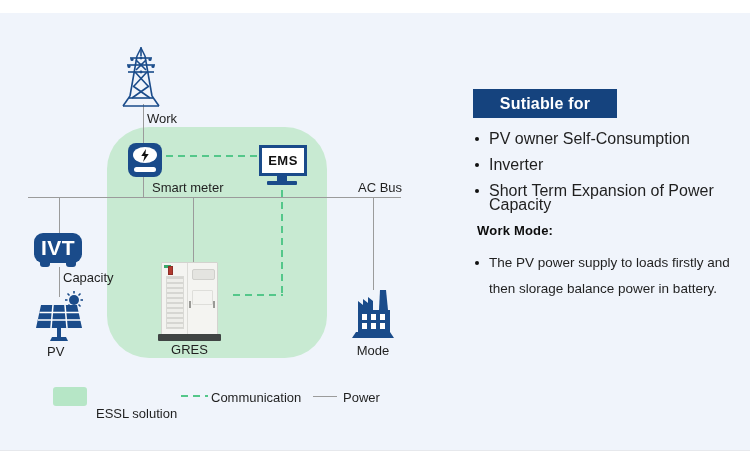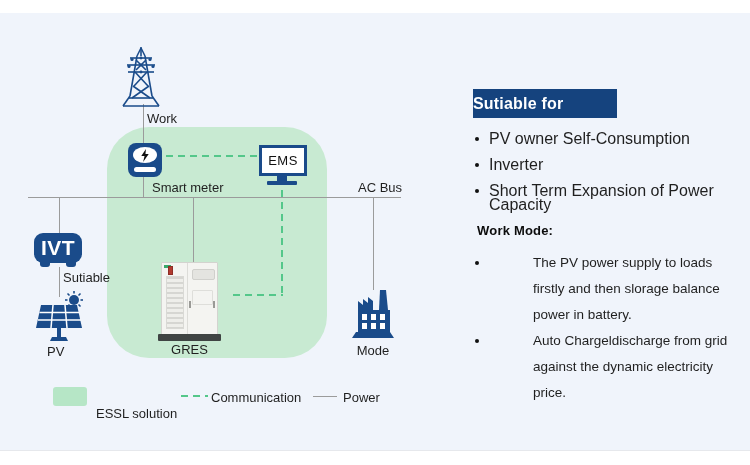--- a/index.html
+++ b/index.html
@@ -23,51 +23,51 @@
   .vdash{width:2px;background-image:repeating-linear-gradient(180deg,var(--dash-green) 0 7px,transparent 7px 12px);}
   .green-rect{left:107px;top:127px;width:220px;height:231px;background:var(--mint);border-radius:42px;}
   .blue-fill{fill:var(--primary-blue);}
   .blue-stroke{stroke:var(--primary-blue);fill:none;}
   
   .meter{left:128px;top:143px;width:34px;height:34px;background:var(--primary-blue);border-radius:8px;}
   .meter-oval{position:absolute;left:5px;top:4px;width:24px;height:16px;background:#fff;border-radius:50%;display:flex;align-items:center;justify-content:center;}
   .meter-bar{position:absolute;left:6px;bottom:5px;width:22px;height:5px;background:#fff;border-radius:2.5px;}
   
   .ems{left:259px;top:145px;width:48px;height:31px;background:#fff;border:3px solid var(--primary-blue);
-       display:flex;align-items:center;justify-content:center;font-size:13px;font-weight:normal;color:#111;letter-spacing:0.5px;}
+       display:flex;align-items:center;justify-content:center;font-size:13px;font-weight:bold;color:#111;letter-spacing:0.5px;}
   .ems-neck{left:277px;top:176px;width:10px;height:5px;background:var(--primary-blue);}
   .ems-base{left:267px;top:181px;width:30px;height:4px;background:var(--primary-blue);border-radius:1px;}
   
   .ivt{left:34px;top:233px;width:48px;height:30px;background:var(--primary-blue);border-radius:9px;
        display:flex;align-items:center;justify-content:center;color:#fff;font-weight:bold;font-size:21px;letter-spacing:0.5px;z-index:2;}
   .ivt-foot{position:absolute;bottom:-4px;width:10px;height:8px;background:var(--primary-blue);border-radius:0 0 3px 3px;}
   
   .cab{left:161px;top:262px;width:57px;height:74px;background:#f4f4f1;border:1px solid #d3d3cf;border-radius:1px;}
   .cab-base{left:158px;top:334px;width:63px;height:7px;background:#3f4443;border-radius:1px;}
   .cab-divider{position:absolute;left:25px;top:0;width:1px;height:74px;background:#dcdcd8;}
   .cab-grille{position:absolute;left:4px;top:13px;width:18px;height:53px;background:repeating-linear-gradient(180deg,#d6d6d2 0 2px,#eeeeea 2px 5px);border:1px solid #d9d9d5;}
   .cab-red{position:absolute;left:6px;top:3px;width:5px;height:9px;background:#b23a2f;border:1px solid #8e2e26;}
   .cab-logo{position:absolute;left:2px;top:2px;width:7px;height:3px;background:#3aa86c;}
   .cab-vent{position:absolute;left:30px;top:6px;width:23px;height:11px;background:#e4e4e0;border:1px solid #d0d0cc;border-radius:2px;}
   .cab-panel{position:absolute;left:30px;top:27px;width:21px;height:15px;border:1px solid #dedeida;border:1px solid #dedeDA;border-radius:1px;}
   .cab-handle{position:absolute;width:2px;height:7px;background:#9a9a96;}
   
   .legend-square{left:53px;top:387px;width:34px;height:19px;background:var(--legend-green);border-radius:3px;}
   
-  .suit-box{left:473px;top:89px;width:144px;height:29px;background:var(--header-blue);display:flex;align-items:center;justify-content:flex-start;}
+  .suit-box{left:473px;top:89px;width:144px;height:29px;background:var(--header-blue);display:flex;align-items:center;justify-content:center;}
   .suit-box span{color:#fff;font-weight:bold;font-size:16px;letter-spacing:0.2px;}
   .bullet-list{left:473px;top:132px;width:272px;}
   .b-item{display:flex;margin-bottom:12px;}
   .b-item .dot{width:4px;height:4px;border-radius:50%;background:#111;margin:5px 10px 0 2px;flex:0 0 auto;}
   .b-item .txt{font-size:16px;line-height:14px;}
   .wm-title{left:477px;top:223px;font-size:13px;font-weight:bold;color:#0c0c0c;letter-spacing:0.2px;}
   .wm-list{left:473px;top:250px;width:274px;}
   .wm-item{display:flex;}
   .wm-item .dot{width:4px;height:4px;border-radius:50%;background:#111;margin:11px 10px 0 2px;flex:0 0 auto;}
-  .wm-item .txt{font-size:13.5px;line-height:26px;width:256px;margin-left:44px;}
+  .wm-item .txt{font-size:13.5px;line-height:26px;width:256px;}
 </style>
 </head>
 <body>
 
 <div class="screen">
   <div class="main-bg abs" style="left:0;"></div>
 
   <div class="abs green-rect"></div>
 
   <div class="abs gline" style="left:143px;top:104px;width:1px;height:93px;"></div>
@@ -130,21 +130,21 @@
   <div class="abs ems-neck"></div>
   <div class="abs ems-base"></div>
 
   <div class="abs label" style="left:358px;top:180px;">AC Bus</div>
 
   <div class="abs ivt">
     <span>IVT</span>
     <div class="ivt-foot" style="left:6px;"></div>
     <div class="ivt-foot" style="right:6px;"></div>
   </div>
-  <div class="abs label" style="left:63px;top:270px;">Sutiable</div>
+  <div class="abs label" style="left:63px;top:270px;">Capacity</div>
 
   <svg class="abs" style="left:34px;top:289px;" width="52" height="53" viewBox="0 0 52 53">
     <g>
       <circle cx="40" cy="11" r="5" class="blue-fill"></circle>
       <g class="blue-stroke" stroke-width="1.6">
         <line x1="40" y1="2" x2="40" y2="4.5"></line>
           <line x1="40" y1="17.5" x2="40" y2="20"></line>
         <line x1="31" y1="11" x2="33.5" y2="11"></line>
           <line x1="46.5" y1="11" x2="49" y2="11"></line>
         <line x1="33.5" y1="4.5" x2="35.5" y2="6.5"></line>
@@ -224,19 +224,15 @@
 
   <div class="abs wm-title">Work Mode:</div>
 
   <div class="abs wm-list">
 
       <div class="wm-item">
         <span class="dot"></span>
         <span class="txt">The PV power supply to loads firstly and then slorage balance power in battery.</span>
       </div>
 
-      <div class="wm-item">
-        <span class="dot"></span>
-        <span class="txt">Auto Chargeldischarge from grid against the dynamic electricity price.</span>
-      </div>
 
     </div>
 </div>
 
 </body></html>

